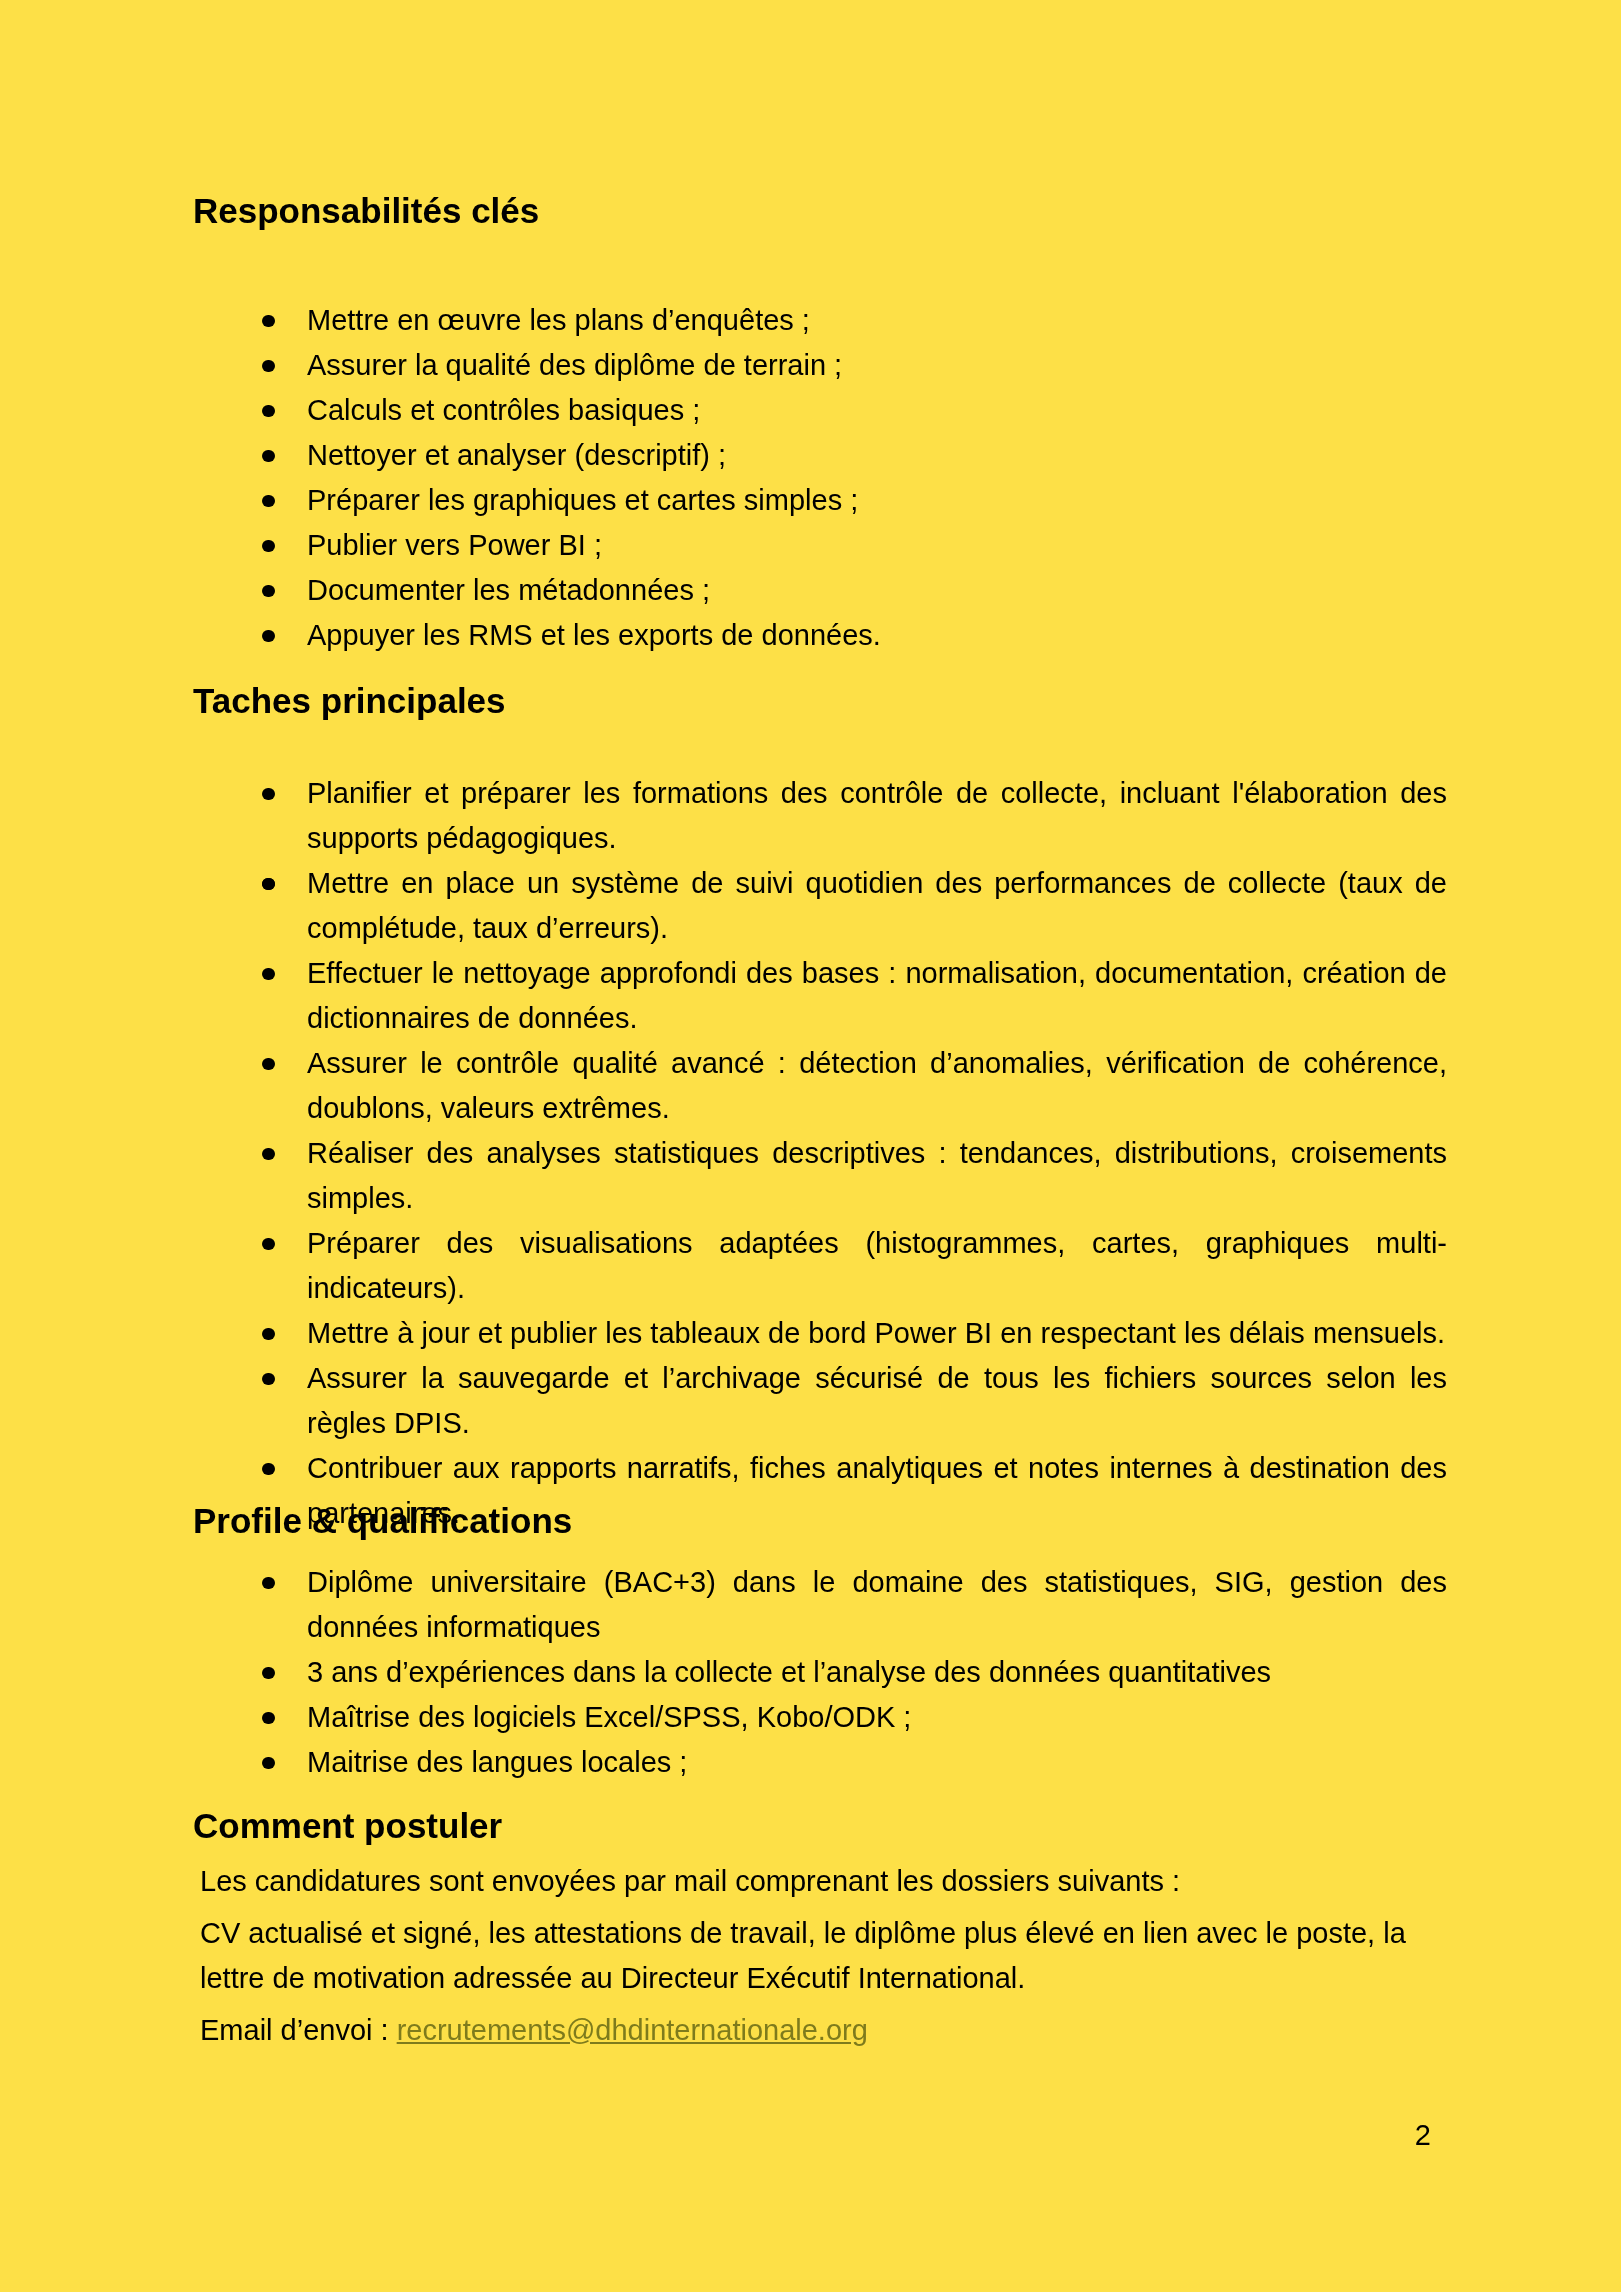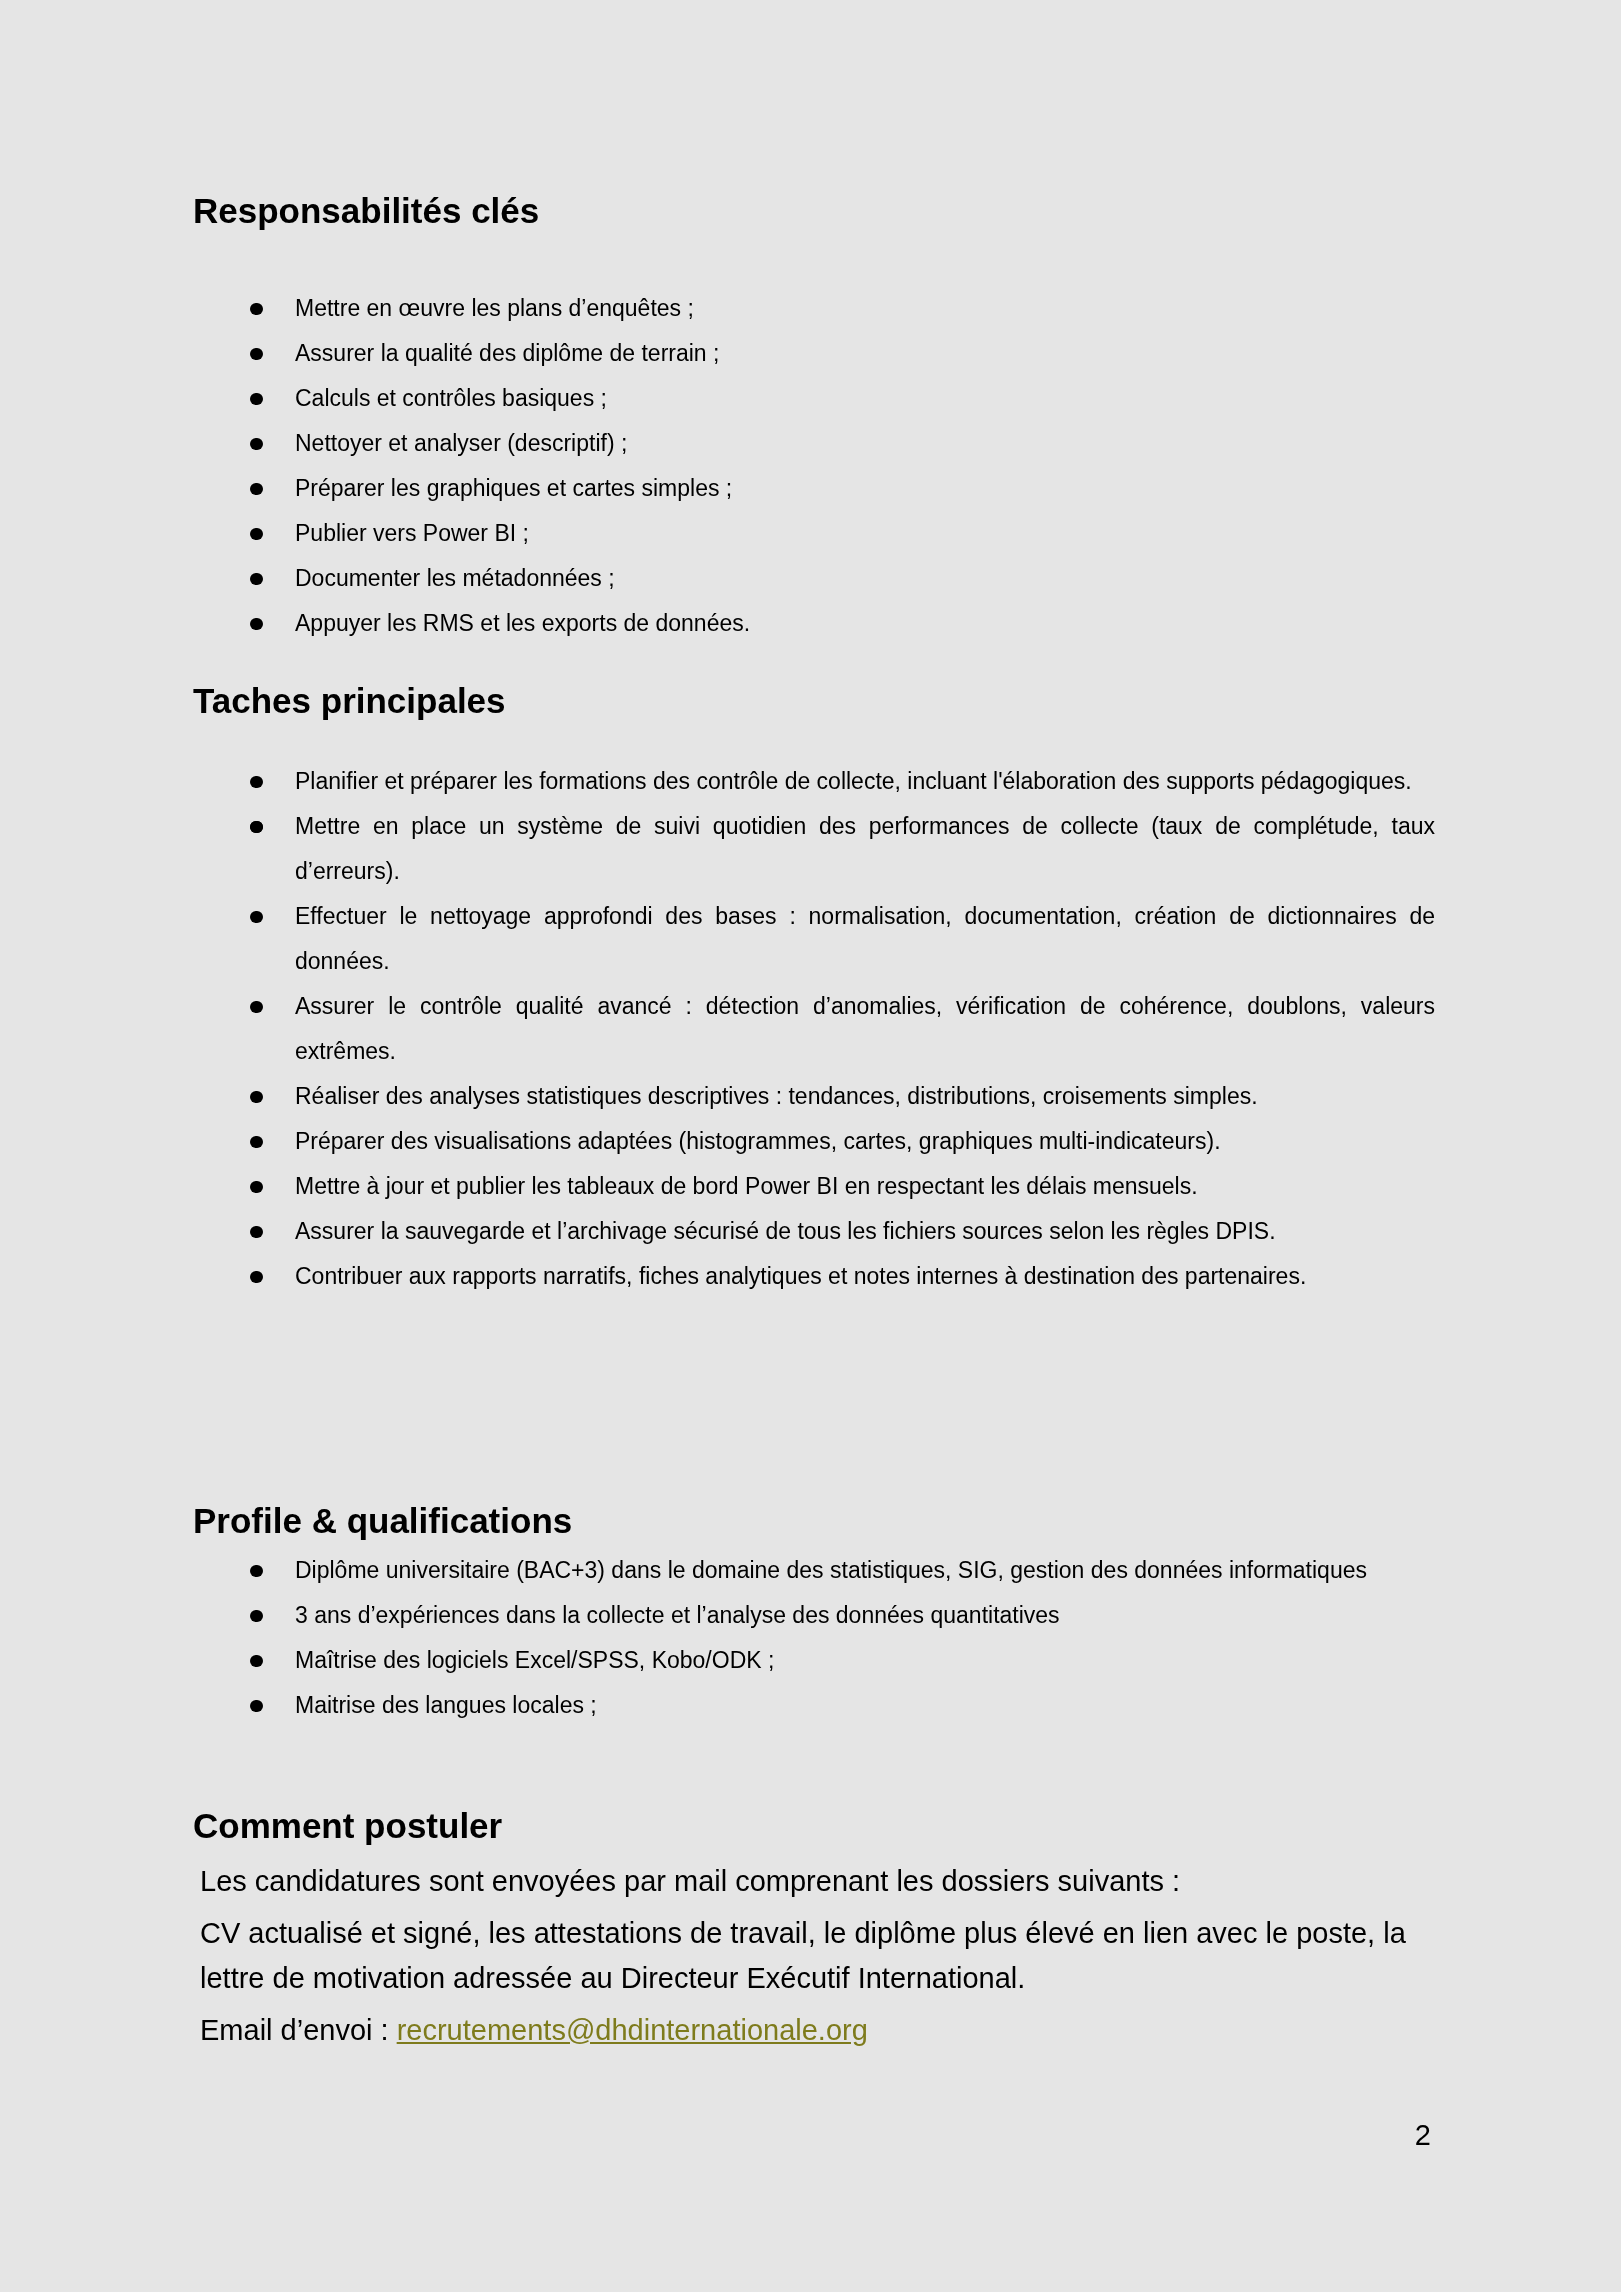--- a/index.html
+++ b/index.html
@@ -7,42 +7,42 @@
     padding: 0;
     width: 1621px;
     height: 2293px;
     overflow: hidden;
     background: #ffffff;
   }
   .page {
     position: relative;
     width: 1621px;
     height: 2293px;
-    background: #e5e5e5;
+    background: #fde047;
     font-family: "Liberation Sans", "DejaVu Sans", sans-serif;
     color: #000000;
   }
   .sec-heading {
     position: absolute;
     left: 193px;
     width: 1238px;
     margin: 0;
     font-size: 35px;
     font-weight: bold;
     line-height: 43px;
     white-space: nowrap;
   }
   .blist {
     position: absolute;
     left: 193px;
     width: 1238px;
-    margin: 4px;
+    margin: 16px;
     padding: 0;
     list-style: none;
-    font-size: 23px;
+    font-size: 29px;
     line-height: 45px;
   }
   .blist li {
     position: relative;
     padding-left: 98px;
   }
   .blist.justified li {
     text-align: justify;
     text-justify: inter-word;
   }

